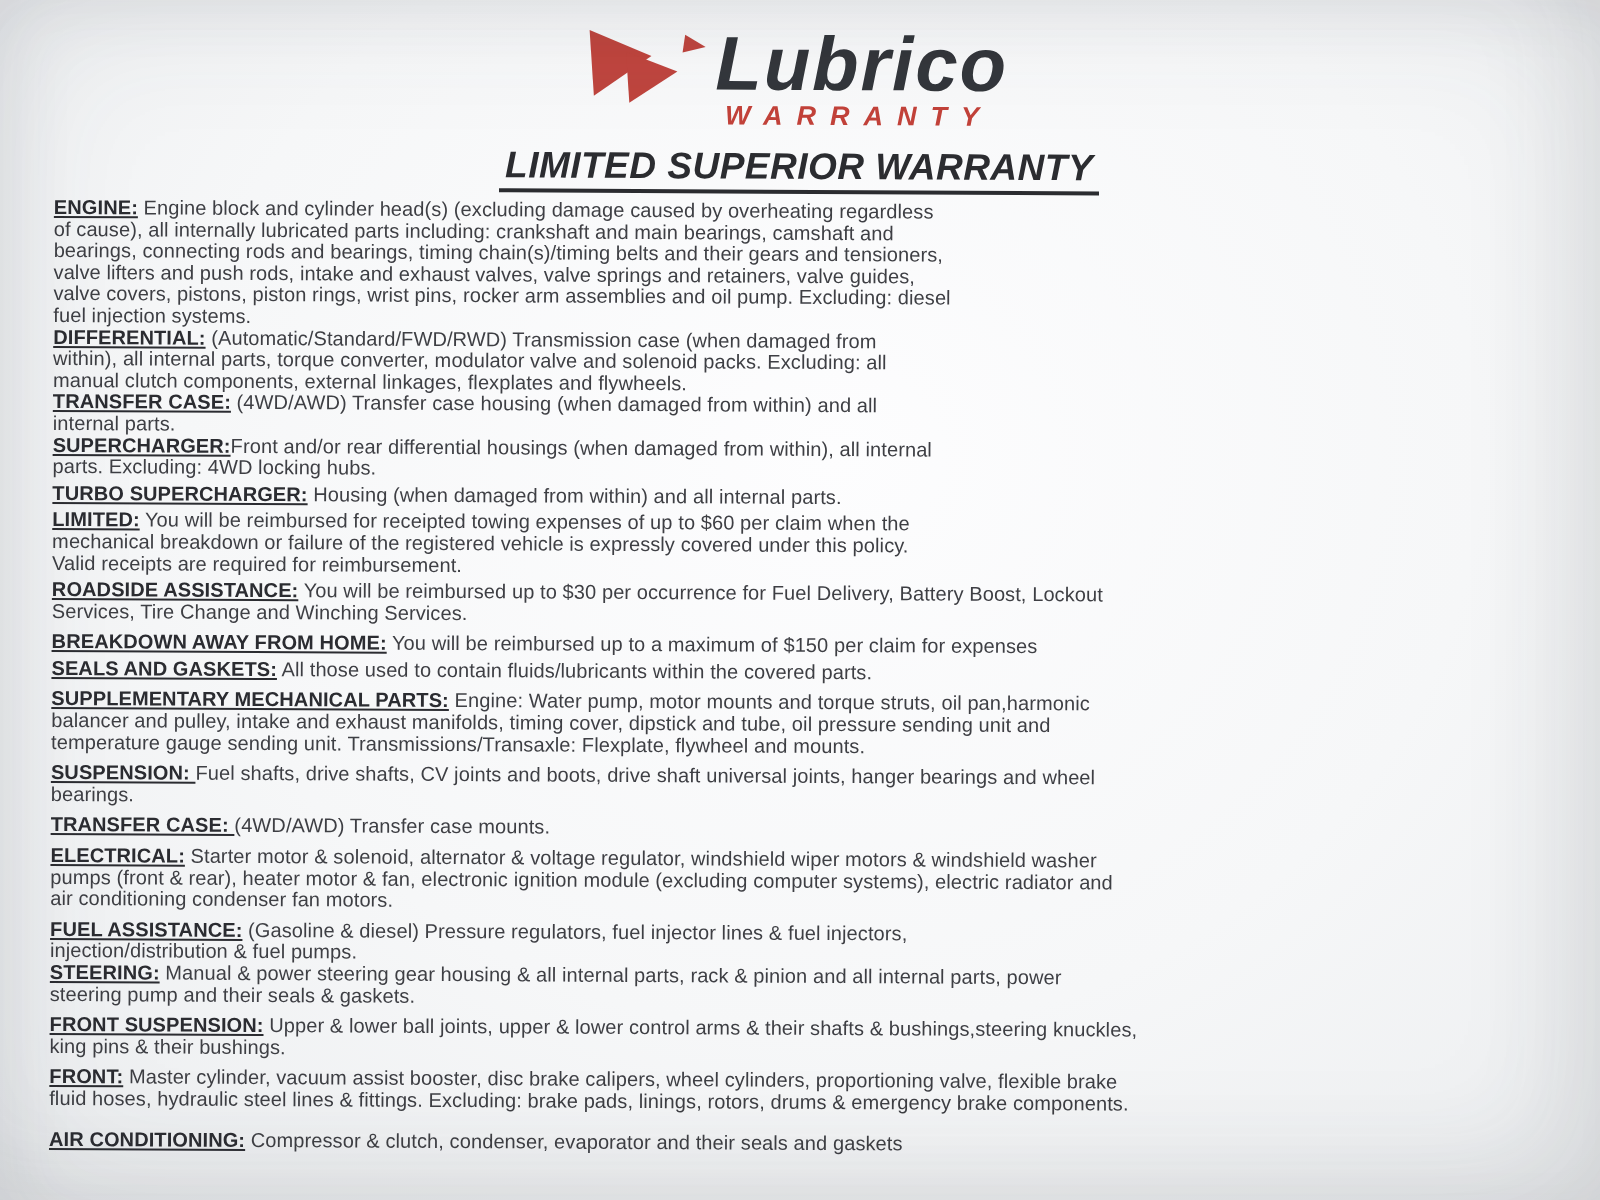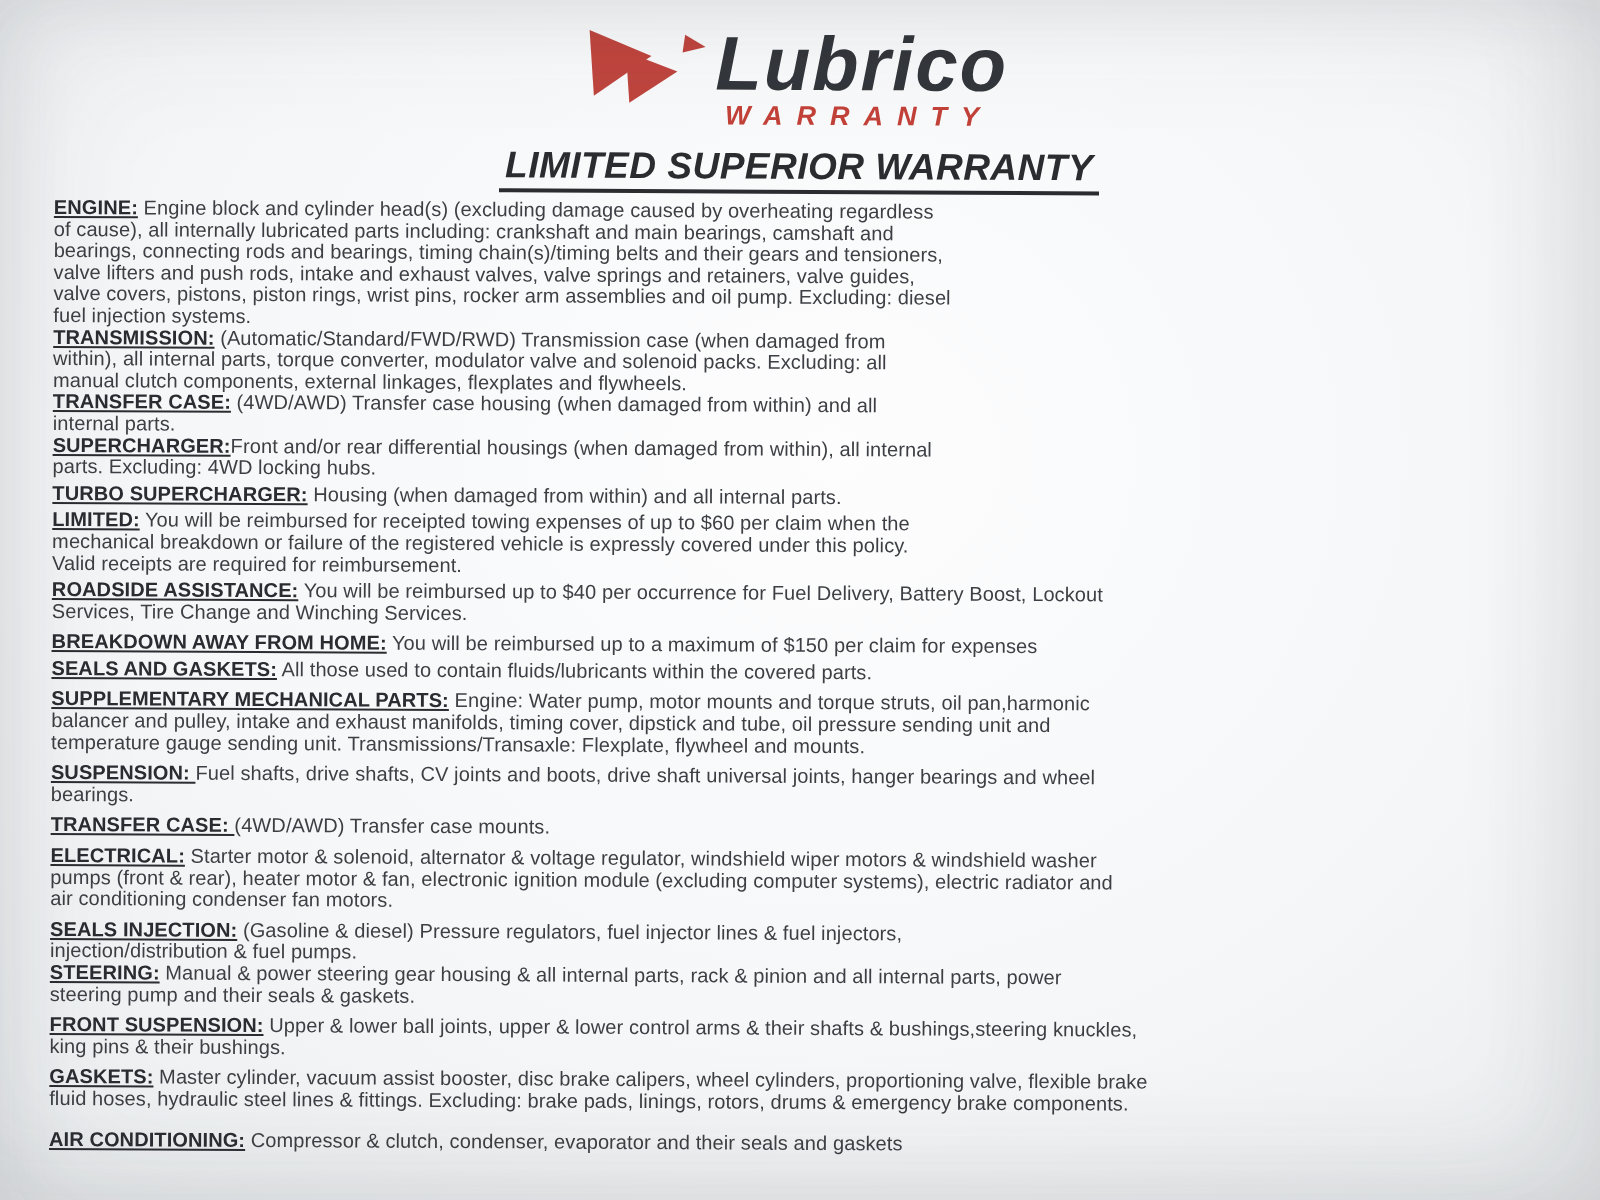--- a/index.html
+++ b/index.html
@@ -75,48 +75,48 @@
     <span class="title-text">LIMITED SUPERIOR WARRANTY</span>
   </div>
 
   <div class="content">
     <p class="sec g0"><span class="head">ENGINE:</span><span class="body"> Engine block and cylinder head(s) (excluding damage caused by overheating regardless
 of cause), all internally lubricated parts including: crankshaft and main bearings, camshaft and
 bearings, connecting rods and bearings, timing chain(s)/timing belts and their gears and tensioners,
 valve lifters and push rods, intake and exhaust valves, valve springs and retainers, valve guides,
 valve covers, pistons, piston rings, wrist pins, rocker arm assemblies and oil pump. Excluding: diesel
 fuel injection systems.</span></p>
-    <p class="sec g0"><span class="head">TRANSMISSION:</span><span class="body"> (Automatic/Standard/FWD/RWD) Transmission case (when damaged from
+    <p class="sec g0"><span class="head">DIFFERENTIAL:</span><span class="body"> (Automatic/Standard/FWD/RWD) Transmission case (when damaged from
 within), all internal parts, torque converter, modulator valve and solenoid packs. Excluding: all
 manual clutch components, external linkages, flexplates and flywheels.</span></p>
     <p class="sec g0"><span class="head">TRANSFER CASE:</span><span class="body"> (4WD/AWD) Transfer case housing (when damaged from within) and all
 internal parts.</span></p>
     <p class="sec g0"><span class="head">SUPERCHARGER:</span><span class="body">Front and/or rear differential housings (when damaged from within), all internal
 parts. Excluding: 4WD locking hubs.</span></p>
     <p class="sec g1"><span class="head">TURBO SUPERCHARGER:</span><span class="body"> Housing (when damaged from within) and all internal parts.</span></p>
     <p class="sec g1"><span class="head">LIMITED:</span><span class="body"> You will be reimbursed for receipted towing expenses of up to $60 per claim when the
 mechanical breakdown or failure of the registered vehicle is expressly covered under this policy.
 Valid receipts are required for reimbursement.</span></p>
-    <p class="sec g1"><span class="head">ROADSIDE ASSISTANCE:</span><span class="body"> You will be reimbursed up to $40 per occurrence for Fuel Delivery, Battery Boost, Lockout
+    <p class="sec g1"><span class="head">ROADSIDE ASSISTANCE:</span><span class="body"> You will be reimbursed up to $30 per occurrence for Fuel Delivery, Battery Boost, Lockout
 Services, Tire Change and Winching Services.</span></p>
     <p class="sec g2"><span class="head">BREAKDOWN AWAY FROM HOME:</span><span class="body"> You will be reimbursed up to a maximum of $150 per claim for expenses</span></p>
     <p class="sec g1"><span class="head">SEALS AND GASKETS:</span><span class="body"> All those used to contain fluids/lubricants within the covered parts.</span></p>
     <p class="sec g2"><span class="head">SUPPLEMENTARY MECHANICAL PARTS:</span><span class="body"> Engine: Water pump, motor mounts and torque struts, oil pan,harmonic
 balancer and pulley, intake and exhaust manifolds, timing cover, dipstick and tube, oil pressure sending unit and
 temperature gauge sending unit. Transmissions/Transaxle: Flexplate, flywheel and mounts.</span></p>
     <p class="sec g2"><span class="head">SUSPENSION: </span><span class="body">Fuel shafts, drive shafts, CV joints and boots, drive shaft universal joints, hanger bearings and wheel
 bearings.</span></p>
     <p class="sec g2"><span class="head">TRANSFER CASE: </span><span class="body">(4WD/AWD) Transfer case mounts.</span></p>
     <p class="sec g2"><span class="head">ELECTRICAL:</span><span class="body"> Starter motor &amp; solenoid, alternator &amp; voltage regulator, windshield wiper motors &amp; windshield washer
 pumps (front &amp; rear), heater motor &amp; fan, electronic ignition module (excluding computer systems), electric radiator and
 air conditioning condenser fan motors.</span></p>
-    <p class="sec g2"><span class="head">SEALS INJECTION:</span><span class="body"> (Gasoline &amp; diesel) Pressure regulators, fuel injector lines &amp; fuel injectors,
+    <p class="sec g2"><span class="head">FUEL ASSISTANCE:</span><span class="body"> (Gasoline &amp; diesel) Pressure regulators, fuel injector lines &amp; fuel injectors,
 injection/distribution &amp; fuel pumps.</span></p>
     <p class="sec g0"><span class="head">STEERING:</span><span class="body"> Manual &amp; power steering gear housing &amp; all internal parts, rack &amp; pinion and all internal parts, power
 steering pump and their seals &amp; gaskets.</span></p>
     <p class="sec g2"><span class="head">FRONT SUSPENSION:</span><span class="body"> Upper &amp; lower ball joints, upper &amp; lower control arms &amp; their shafts &amp; bushings,steering knuckles,
 king pins &amp; their bushings.</span></p>
-    <p class="sec g2"><span class="head">GASKETS:</span><span class="body"> Master cylinder, vacuum assist booster, disc brake calipers, wheel cylinders, proportioning valve, flexible brake
+    <p class="sec g2"><span class="head">FRONT:</span><span class="body"> Master cylinder, vacuum assist booster, disc brake calipers, wheel cylinders, proportioning valve, flexible brake
 fluid hoses, hydraulic steel lines &amp; fittings. Excluding: brake pads, linings, rotors, drums &amp; emergency brake components.</span></p>
     <p class="sec g3"><span class="head">AIR CONDITIONING:</span><span class="body"> Compressor &amp; clutch, condenser, evaporator and their seals and gaskets</span></p>
   </div>
 
 </div>
 
 </body></html>

